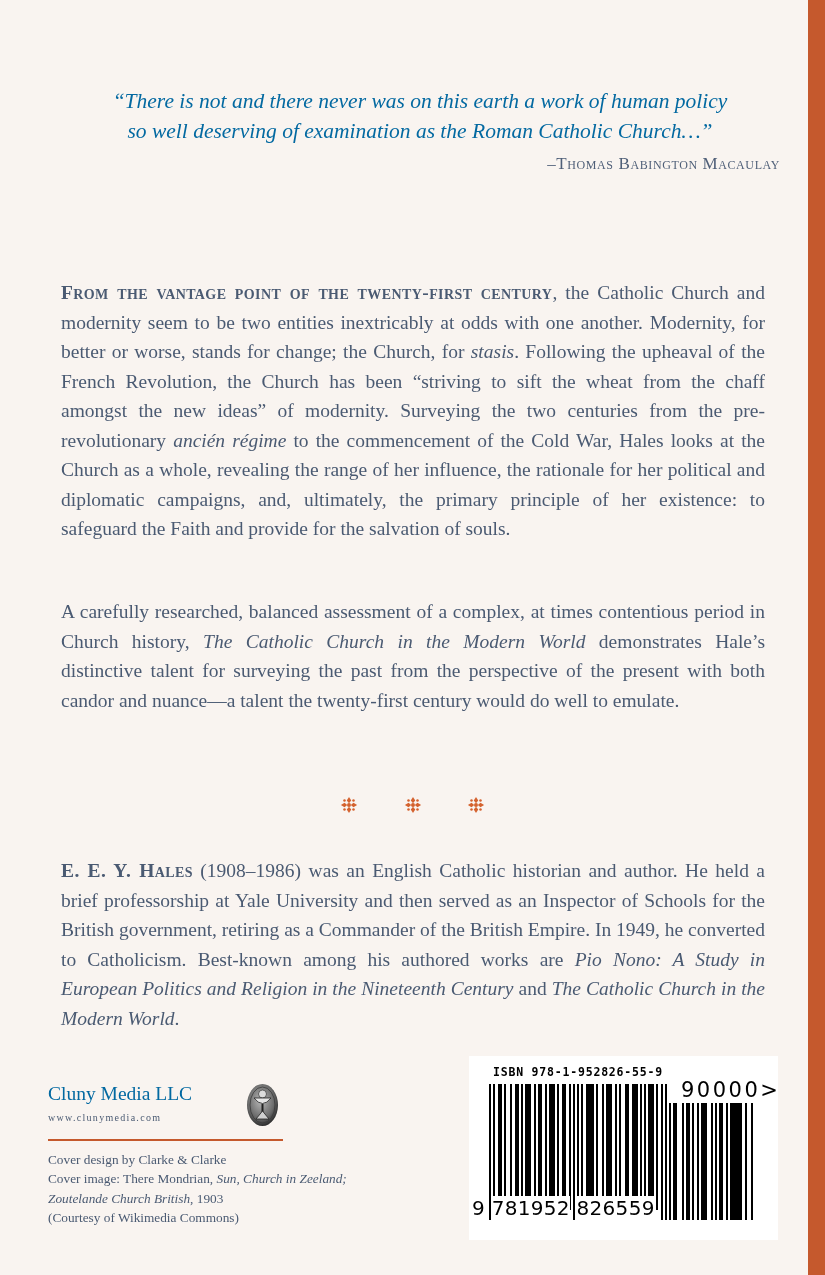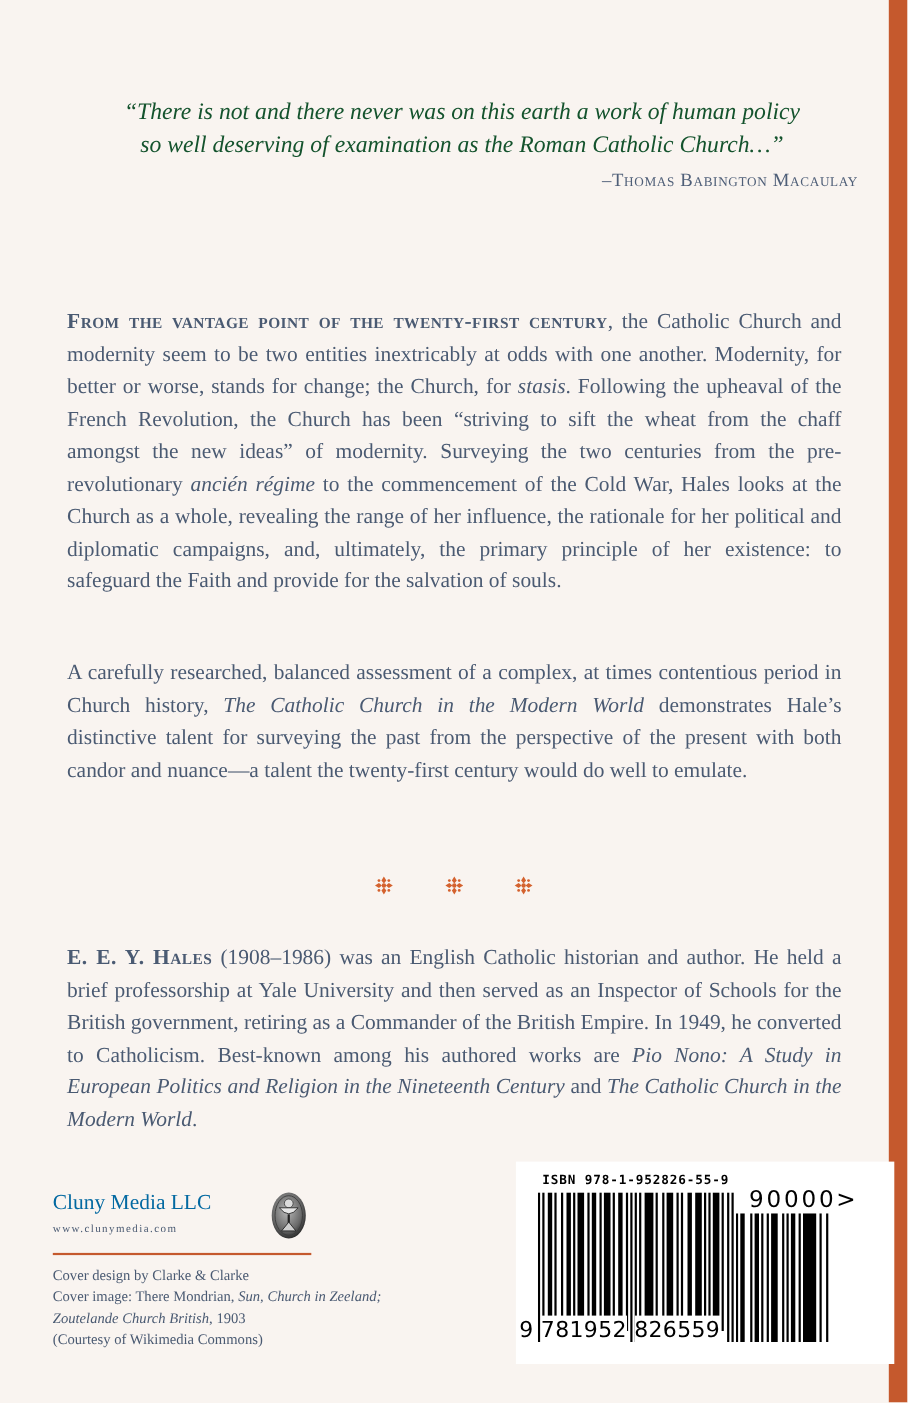--- a/index.html
+++ b/index.html
@@ -9,21 +9,21 @@
     font-family: "Liberation Serif", "DejaVu Serif", serif;
     color: #4a5a72;
   }
   .spine {
     position: absolute; top: 0; right: 0; width: 17px; height: 1275px;
     background: #c5592d;
   }
   .quote {
     position: absolute; left: 60px; top: 86px; width: 720px;
     font-style: italic; font-size: 21.5px; line-height: 30px;
-    text-align: center; color: #14532d;
+    text-align: center; color: #0369a1;
   }
   .quote .line { display: block; white-space: nowrap; }
   .attribution {
     position: absolute; right: 45px; top: 154px;
     font-size: 17px; letter-spacing: 0.6px; color: #4f5f78;
     font-variant: small-caps;
     margin-left: 16px;
   }
   .body-text {
     position: absolute; left: 61px; width: 704px;
@@ -56,21 +56,20 @@
     background: #c5592d;
   }
   .credits {
     position: absolute; left: 48px; top: 1150px; width: 330px;
     font-size: 13.3px; line-height: 19.3px; color: #4a5a72;
   }
   .credits div { white-space: nowrap; }
   .barcode-box {
     position: absolute; left: 469px; top: 1056px; width: 309px; height: 184px;
     background: #ffffff;
-    padding-left: 35px;
   }
   .isbn-label {
     position: absolute; left: 24px; top: 9px;
     font-family: "DejaVu Sans Mono", monospace; font-size: 11.5px;
     letter-spacing: 0.8px; color: #000; font-weight: bold;
   }
   .addon-code {
     position: absolute; left: 212px; top: 22px;
     font-family: "DejaVu Sans", sans-serif; font-size: 21px;
     letter-spacing: 2.5px; color: #000;

